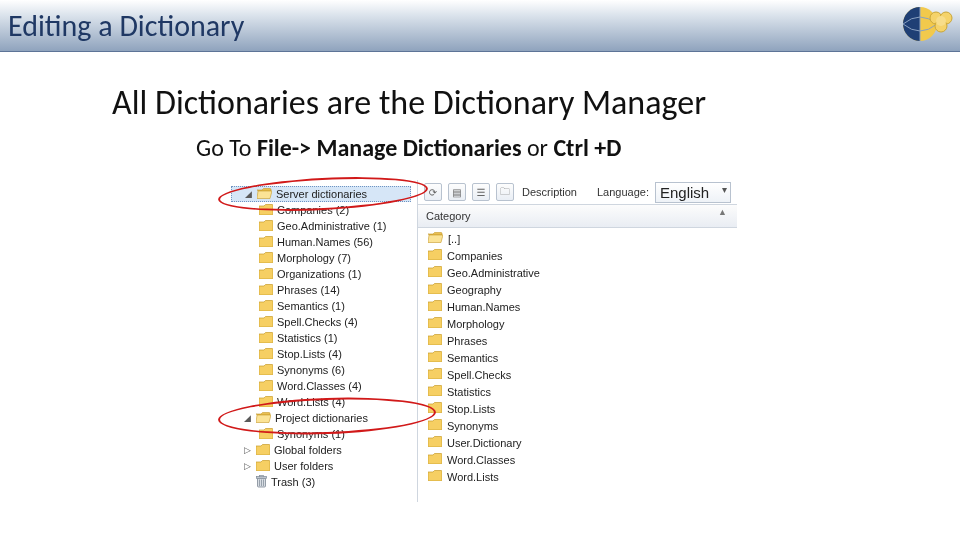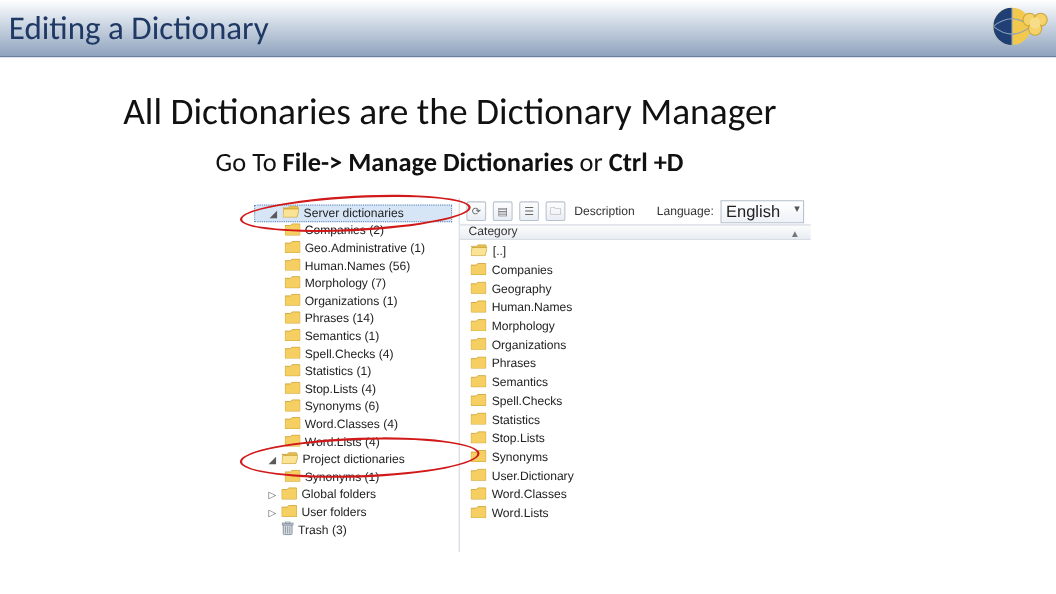--- a/index.html
+++ b/index.html
@@ -90,21 +90,21 @@
     border: 1px solid #b8c2cf;
     padding: 1px 16px 1px 4px;
     background: linear-gradient(#fff,#eef2f7);
     min-width: 76px;
     position: relative;
   }
   .lang-combo::after {
     content:"▾"; position:absolute; right:3px; top:1px; font-size:10px; color:#555;
   }
   .col-header {
-    height: 14px;
+    height: 24px;
     background: linear-gradient(#fcfcfc,#e9edf3);
     border-top: 1px solid #cfd6df;
     border-bottom: 1px solid #cfd6df;
     display:flex;align-items:center;
     padding-left: 8px;
     font-size: 11px;
     color:#333;
     position: relative;
     text-align: center;
   }
@@ -351,39 +351,39 @@
           <div class="cat-row">
             <span><svg class="folder" viewBox="0 0 14 11">
                 <path d="M0 2 L5 2 L6.5 0.5 L13 0.5 Q14 0.5 14 1.5 L14 10 Q14 11 13 11 L1 11 Q0 11 0 10 Z" fill="#f6cf63" stroke="#c79b2a" stroke-width="0.7"></path>
               </svg></span>
             <span class="row-label">Companies</span>
           </div>
           <div class="cat-row">
             <span><svg class="folder" viewBox="0 0 14 11">
                 <path d="M0 2 L5 2 L6.5 0.5 L13 0.5 Q14 0.5 14 1.5 L14 10 Q14 11 13 11 L1 11 Q0 11 0 10 Z" fill="#f6cf63" stroke="#c79b2a" stroke-width="0.7"></path>
               </svg></span>
+            <span class="row-label">Geo.Administrative</span>
+          </div>
+          <div class="cat-row">
+            <span><svg class="folder" viewBox="0 0 14 11">
+                <path d="M0 2 L5 2 L6.5 0.5 L13 0.5 Q14 0.5 14 1.5 L14 10 Q14 11 13 11 L1 11 Q0 11 0 10 Z" fill="#f6cf63" stroke="#c79b2a" stroke-width="0.7"></path>
+              </svg></span>
             <span class="row-label">Geography</span>
           </div>
           <div class="cat-row">
             <span><svg class="folder" viewBox="0 0 14 11">
                 <path d="M0 2 L5 2 L6.5 0.5 L13 0.5 Q14 0.5 14 1.5 L14 10 Q14 11 13 11 L1 11 Q0 11 0 10 Z" fill="#f6cf63" stroke="#c79b2a" stroke-width="0.7"></path>
               </svg></span>
             <span class="row-label">Human.Names</span>
           </div>
           <div class="cat-row">
             <span><svg class="folder" viewBox="0 0 14 11">
                 <path d="M0 2 L5 2 L6.5 0.5 L13 0.5 Q14 0.5 14 1.5 L14 10 Q14 11 13 11 L1 11 Q0 11 0 10 Z" fill="#f6cf63" stroke="#c79b2a" stroke-width="0.7"></path>
               </svg></span>
             <span class="row-label">Morphology</span>
-          </div>
-          <div class="cat-row">
-            <span><svg class="folder" viewBox="0 0 14 11">
-                <path d="M0 2 L5 2 L6.5 0.5 L13 0.5 Q14 0.5 14 1.5 L14 10 Q14 11 13 11 L1 11 Q0 11 0 10 Z" fill="#f6cf63" stroke="#c79b2a" stroke-width="0.7"></path>
-              </svg></span>
-            <span class="row-label">Organizations</span>
           </div>
           <div class="cat-row">
             <span><svg class="folder" viewBox="0 0 14 11">
                 <path d="M0 2 L5 2 L6.5 0.5 L13 0.5 Q14 0.5 14 1.5 L14 10 Q14 11 13 11 L1 11 Q0 11 0 10 Z" fill="#f6cf63" stroke="#c79b2a" stroke-width="0.7"></path>
               </svg></span>
             <span class="row-label">Phrases</span>
           </div>
           <div class="cat-row">
             <span><svg class="folder" viewBox="0 0 14 11">
                 <path d="M0 2 L5 2 L6.5 0.5 L13 0.5 Q14 0.5 14 1.5 L14 10 Q14 11 13 11 L1 11 Q0 11 0 10 Z" fill="#f6cf63" stroke="#c79b2a" stroke-width="0.7"></path>

